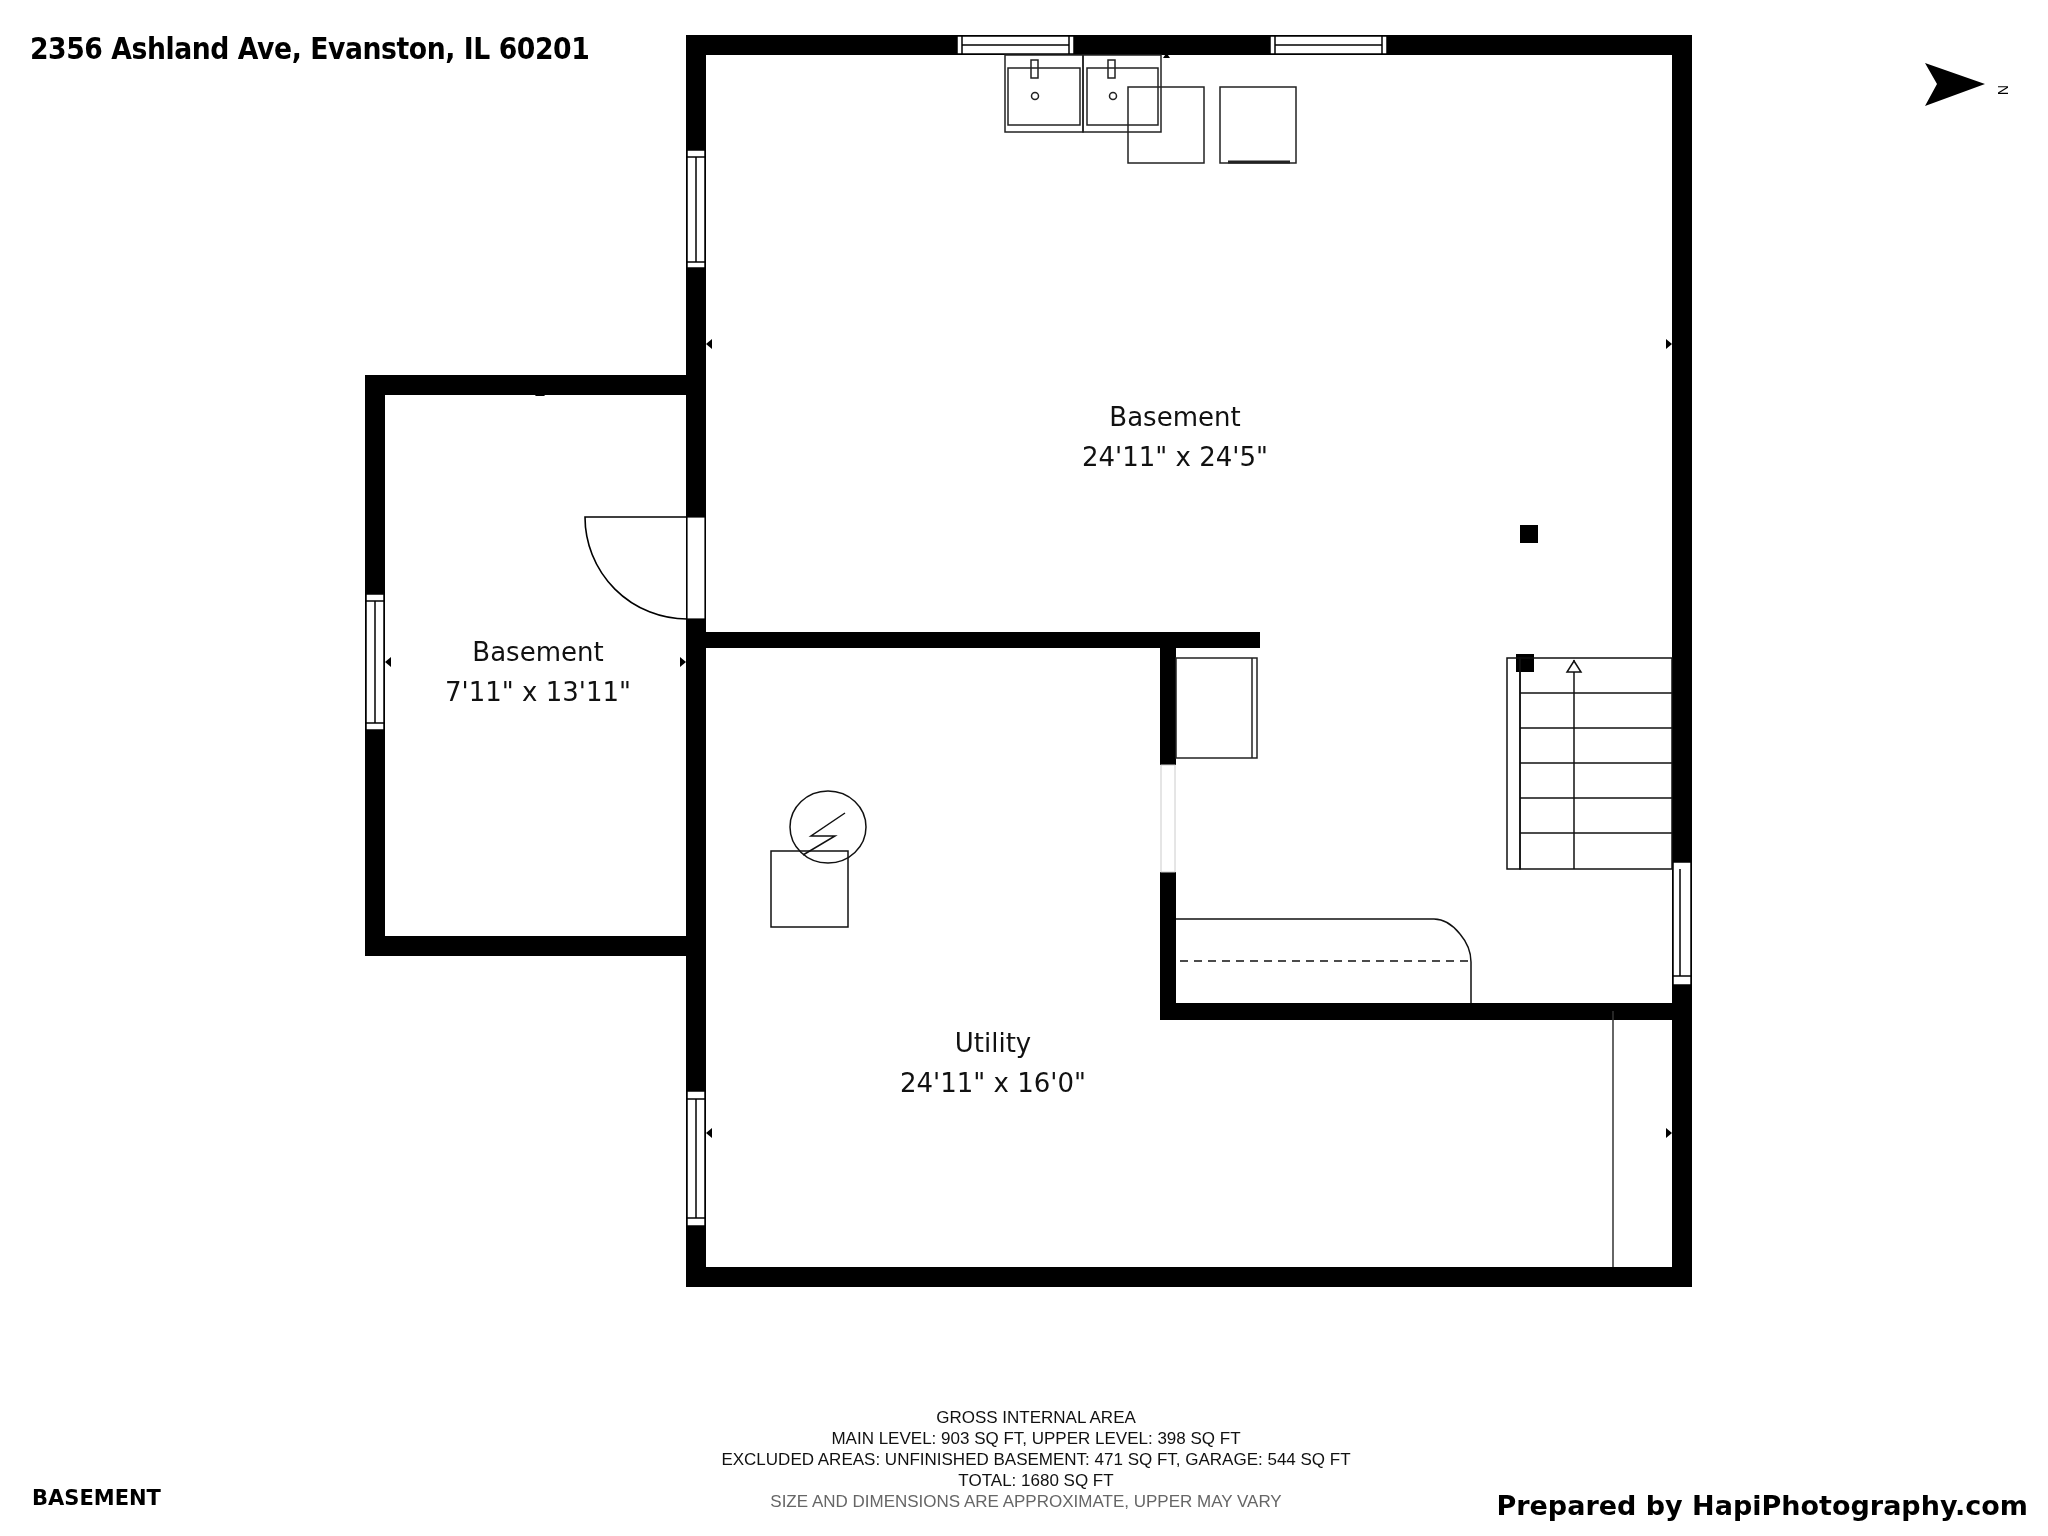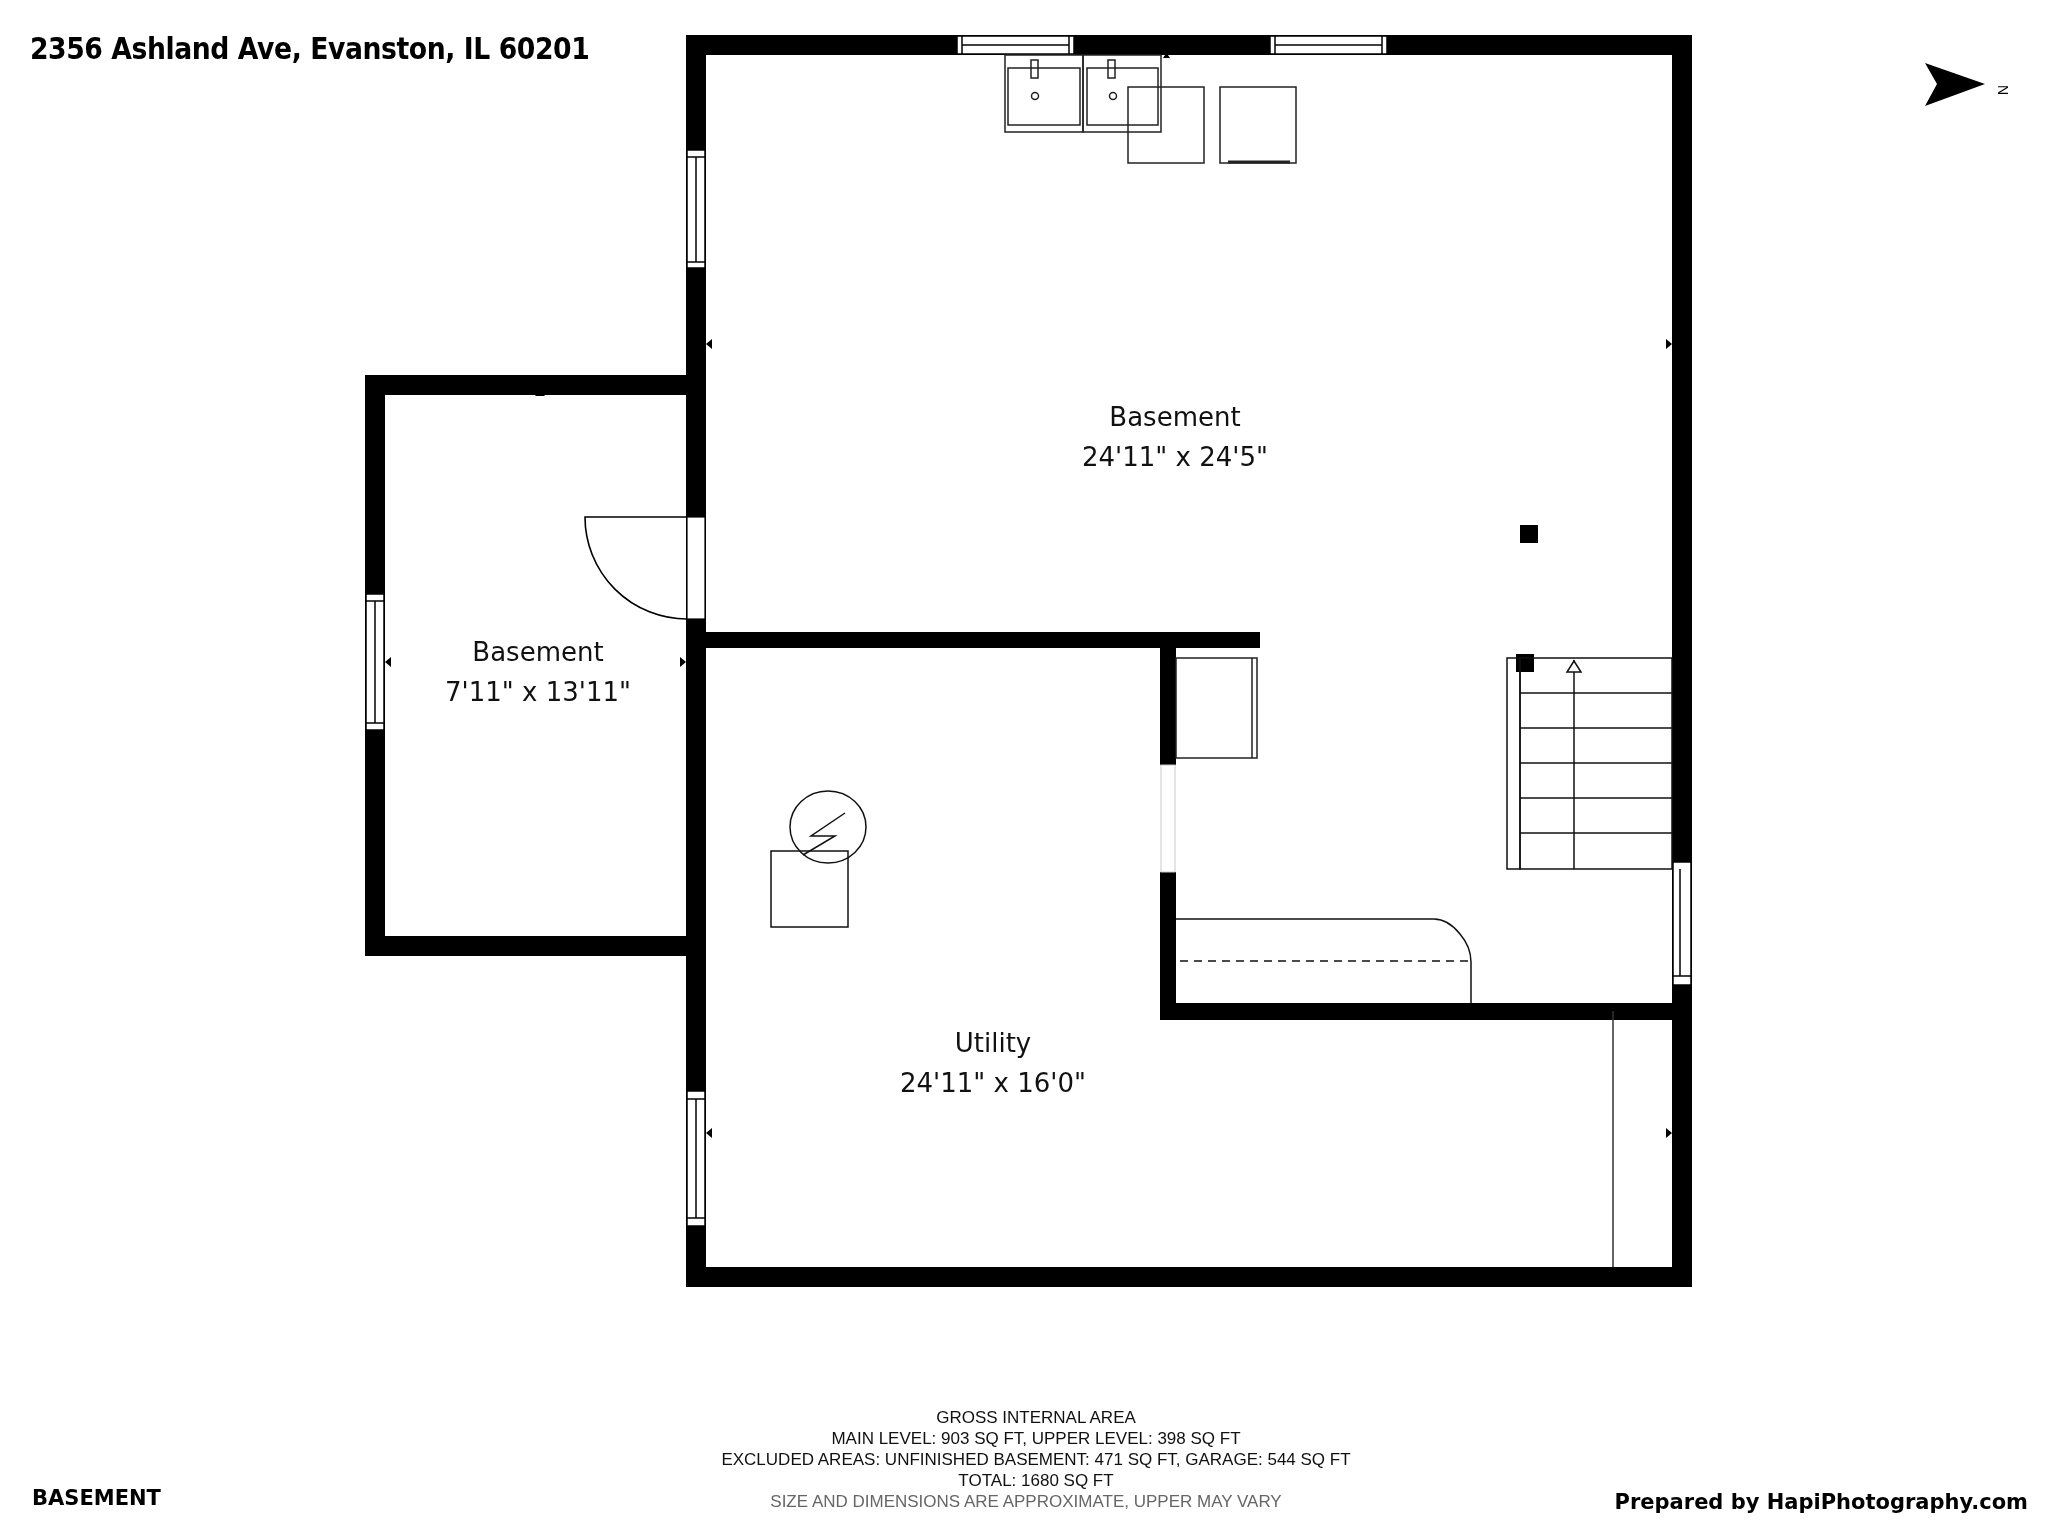--- a/index.html
+++ b/index.html
@@ -26,21 +26,21 @@
     color: #111;
   }
   .area-block div { position: absolute; transform: translateX(-50%); white-space: nowrap; }
   .area-block .disclaimer { color: #666; }
   .floor-name {
     position: absolute; left: 32px; top: 1486px;
     font-family: "DejaVu Sans", sans-serif; font-weight: bold; font-size: 21px; color: #000;
   }
   .prepared {
     position: absolute; right: 20px; top: 1490px;
-    font-family: "DejaVu Sans", sans-serif; font-weight: bold; font-size: 21px; color: #000;
+    font-family: "DejaVu Sans", sans-serif; font-weight: bold; font-size: 27px; color: #000;
   }
 </style>
 </head>
 <body>
 
 <div class="title">2356 Ashland Ave, Evanston, IL 60201</div>
 
 <svg class="north" viewBox="0 0 90 50">
   <polygon points="0,5 60,26 0,48 12,26" fill="#000"></polygon>
   <text x="78" y="32" font-family="Liberation Sans, sans-serif" font-size="14" fill="#000" transform="rotate(90 78 27)">N</text>

